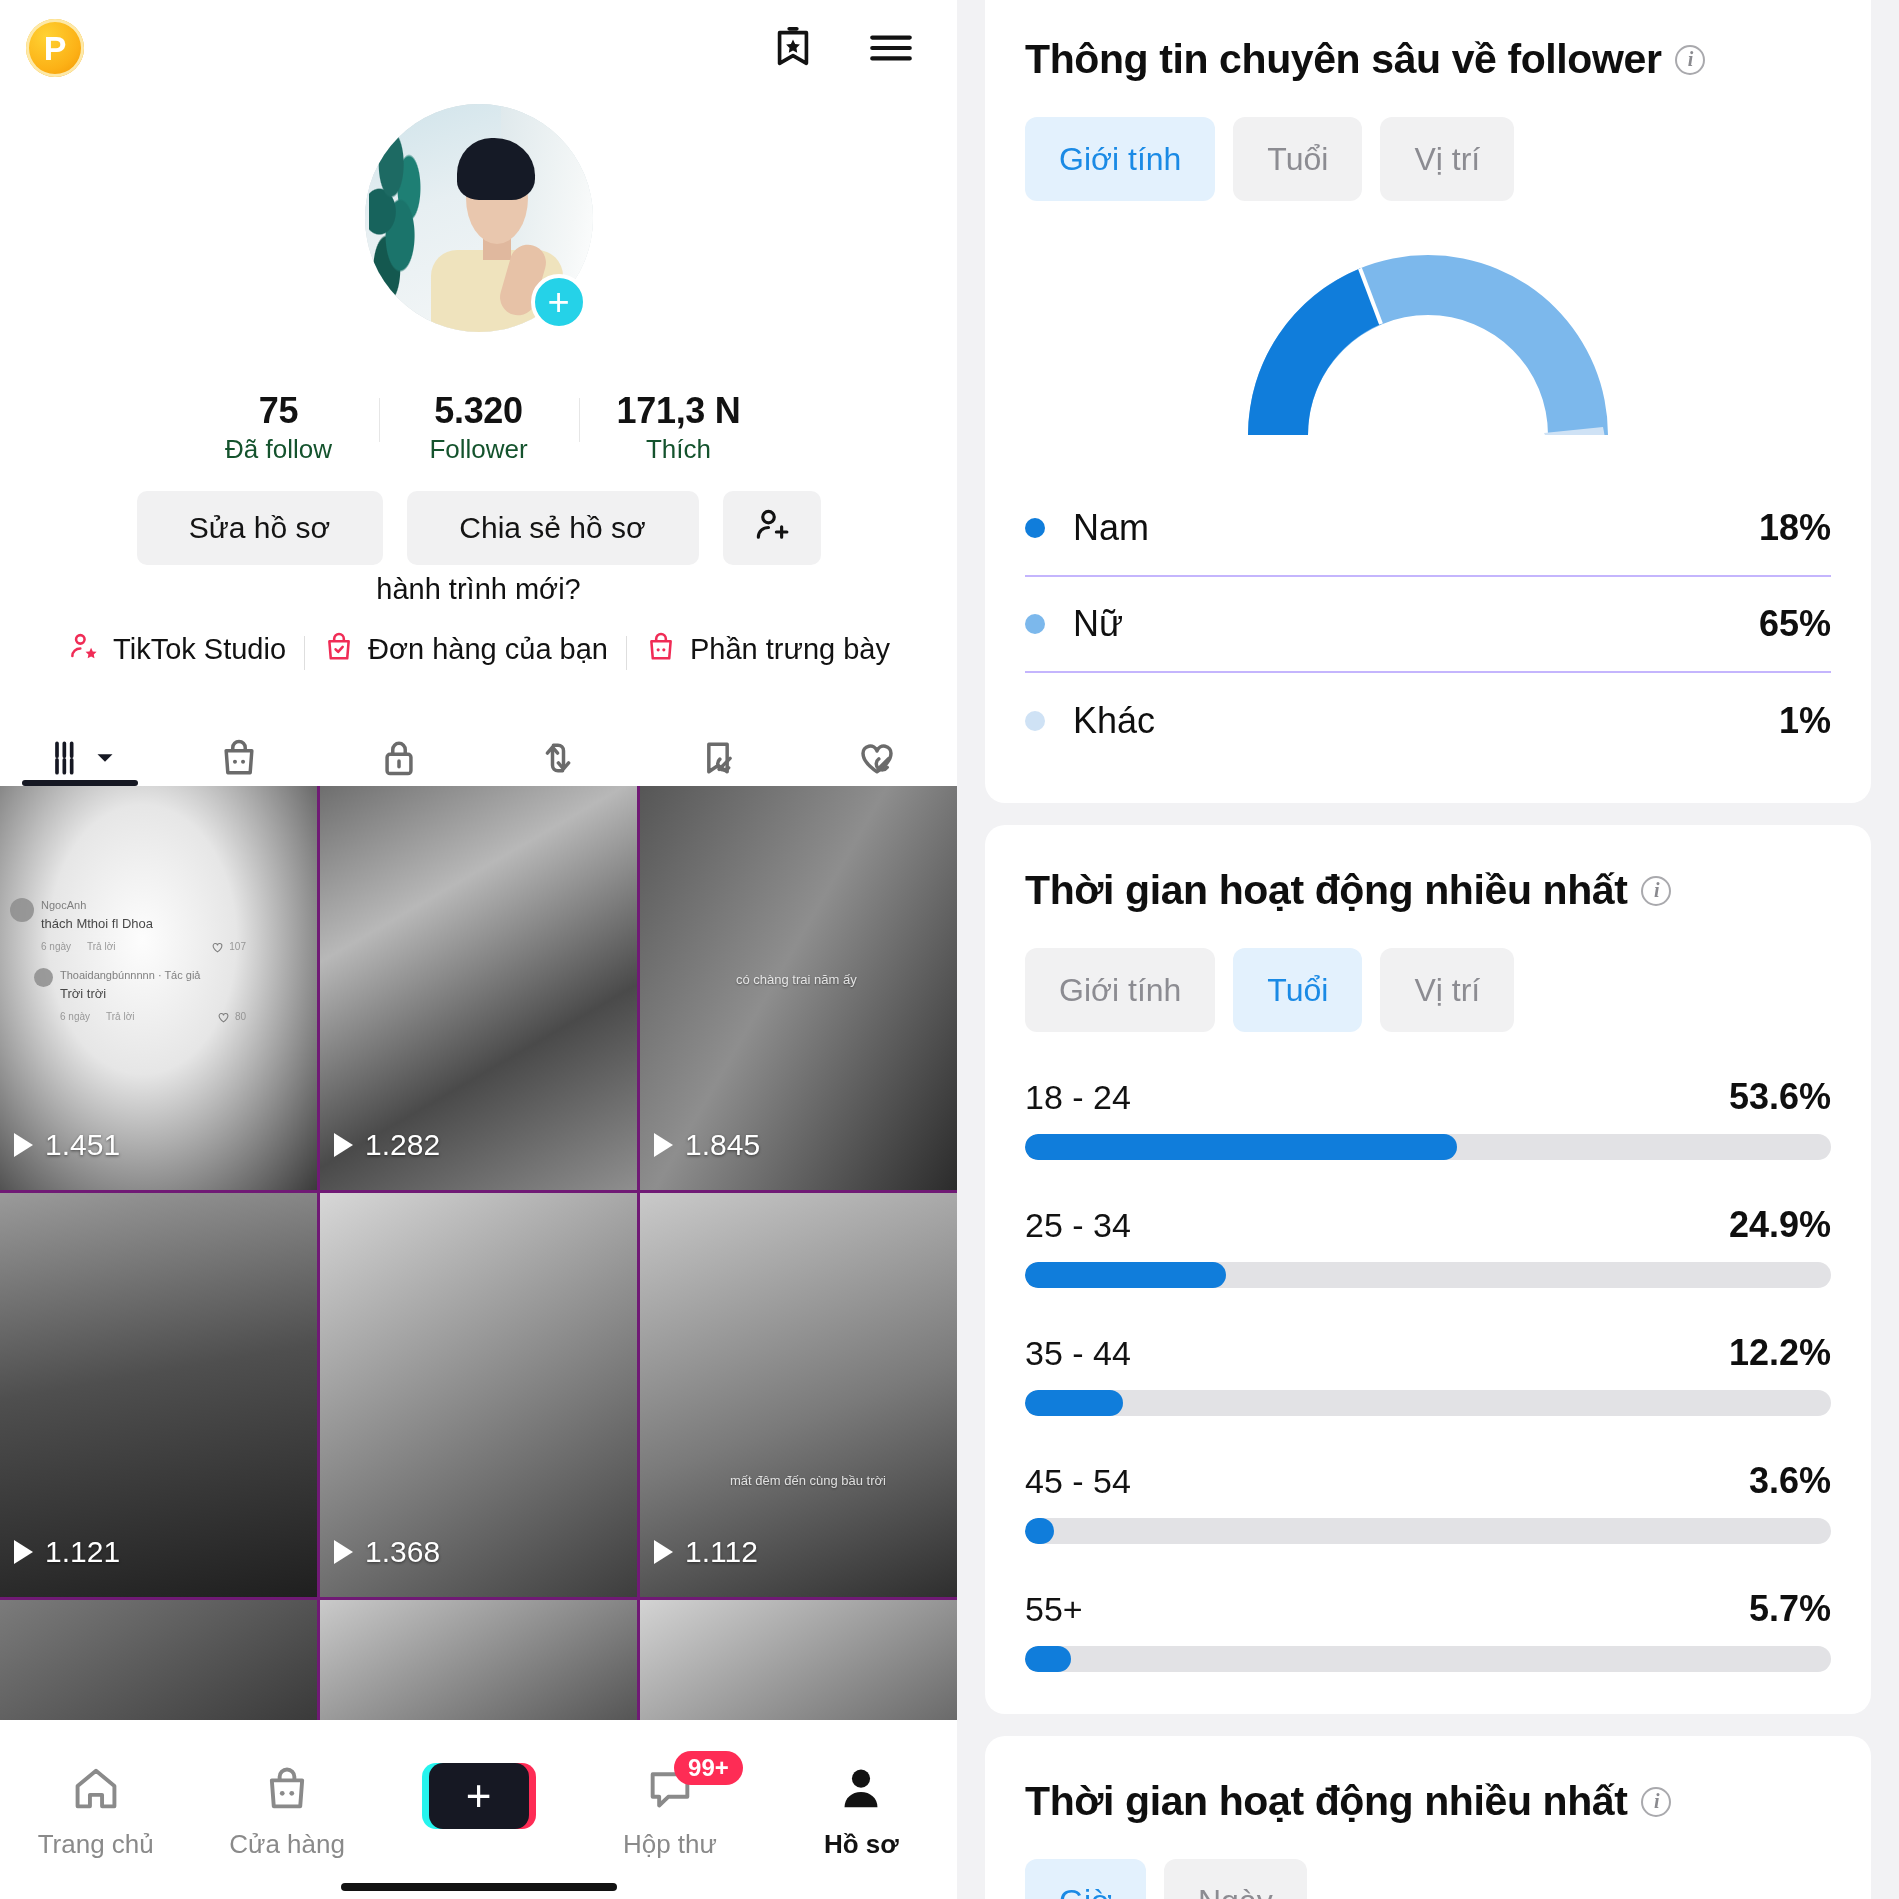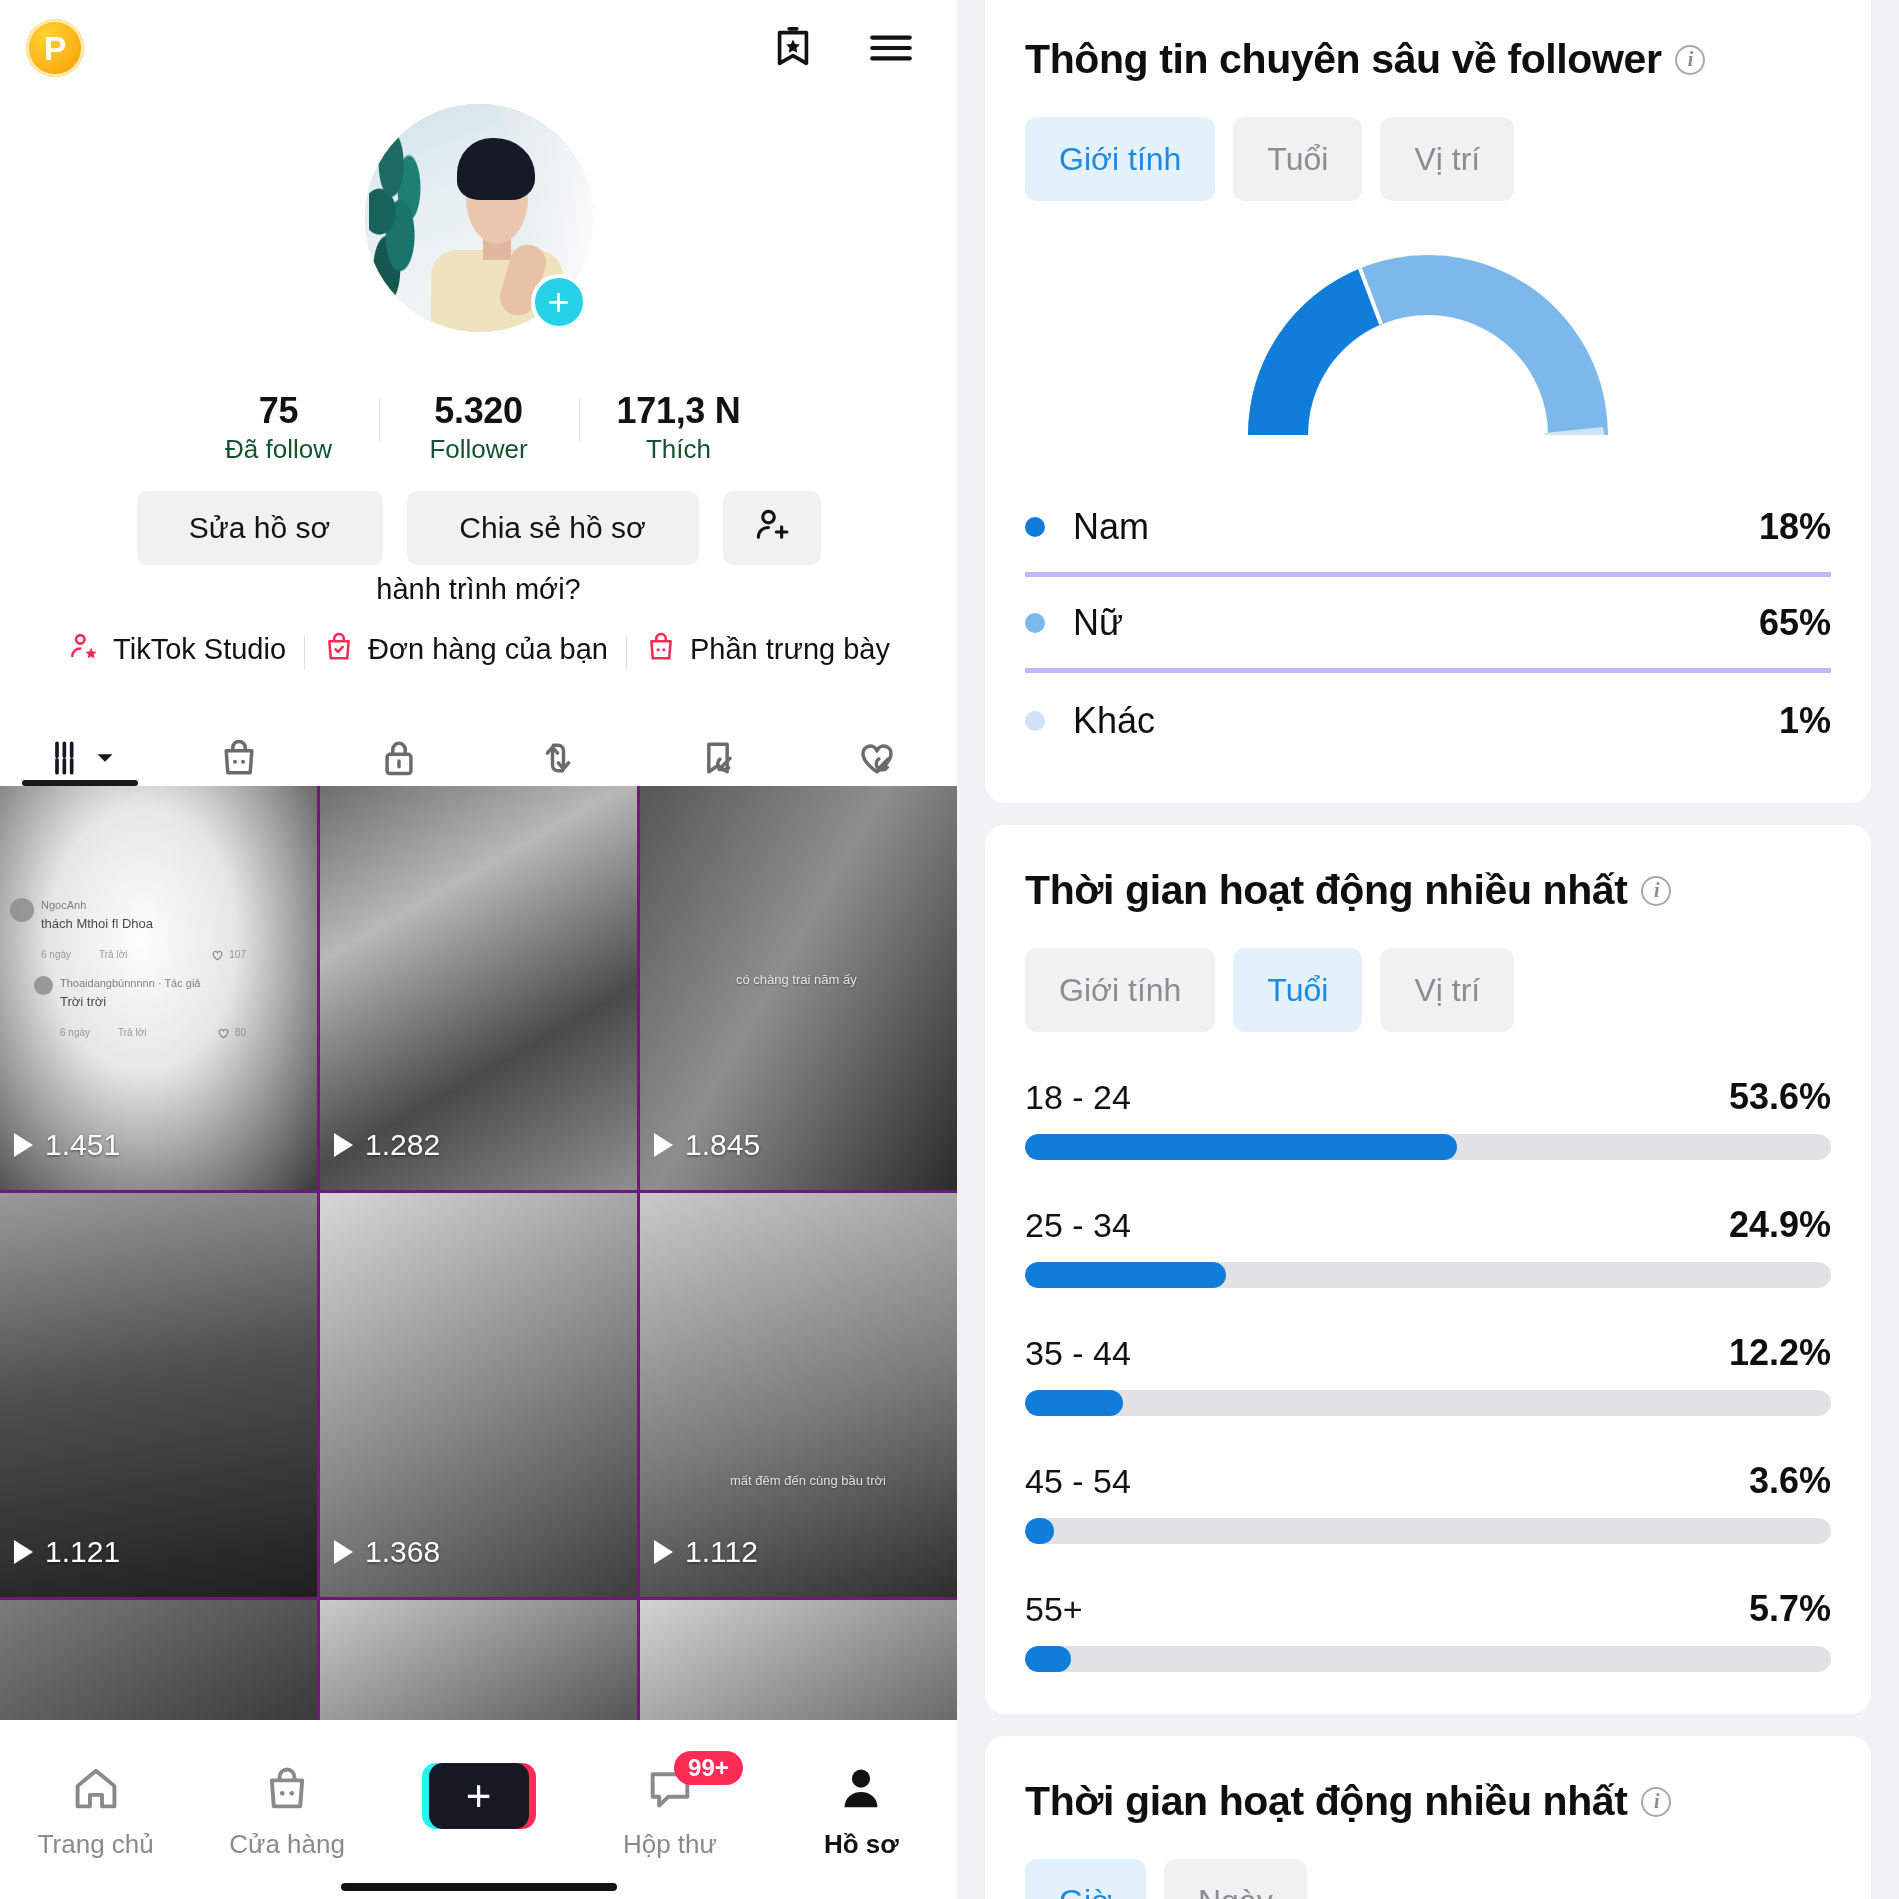--- a/index.html
+++ b/index.html
@@ -172,21 +172,21 @@
 
   .cmt {
     position: absolute; left: 10px; top: 112px; width: 236px;
     font-size: 11px; color: #5a5a5a; opacity: .85; line-height: 1.35;
   }
   .cmt-row { display: flex; gap: 7px; margin-bottom: 14px; }
   .cmt-av { width: 24px; height: 24px; border-radius: 50%; background: #8e8e8e; flex: 0 0 24px; }
   .cmt-av.sm { width: 19px; height: 19px; flex: 0 0 19px; }
   .cmt-name { font-size: 11px; color: #6c6c6c; }
   .cmt-text { font-size: 13px; color: #2a2a2a; margin-top: 2px; }
-  .cmt-meta { display: flex; gap: 28px; align-items: center; margin-top: 16px; font-size: 10px; color: #8a8a8a; }
+  .cmt-meta { display: flex; gap: 16px; align-items: center; margin-top: 8px; font-size: 10px; color: #8a8a8a; }
   .cmt-likes { margin-left: auto; display: flex; gap: 5px; align-items: center; }
   .cmt-indent { margin-left: 24px; }
   .overlay-cap {
     position: absolute; color: rgba(255,255,255,.82); font-size: 13px;
     text-shadow: 0 1px 2px rgba(0,0,0,.4);
   }
 
   
   .bottomnav {
     position: absolute; left: 0; bottom: 0; width: 957px; height: 158px;
@@ -250,21 +250,21 @@
   }
   .seg-btn.on { background: #e3f1fd; color: #1a8ae5; }
 
   .gauge-wrap { display: flex; justify-content: center; margin-top: 34px; height: 210px; }
   .gauge { position: relative; width: 440px; height: 210px; }
   .gauge svg { display: block; }
 
   .legend { margin-top: 36px; }
   .legend-row {
     display: flex; align-items: center; height: 96px;
-    border-bottom: 5px solid #c4b5fd;
+    border-bottom: 2px solid #c4b5fd;
   }
   .legend-row:last-child { border-bottom: none; }
   .dot { width: 20px; height: 20px; border-radius: 50%; flex: 0 0 20px; }
   .legend-name { font-size: 36px; color: #0f0f0f; margin-left: 28px; }
   .legend-val { margin-left: auto; font-size: 36px; font-weight: bold; color: #0f0f0f; }
 
   .bars { margin-top: 44px; }
   .bar-block { margin-bottom: 44px; }
   .bar-block:last-child { margin-bottom: 8px; }
   .bar-head { display: flex; align-items: baseline; }

